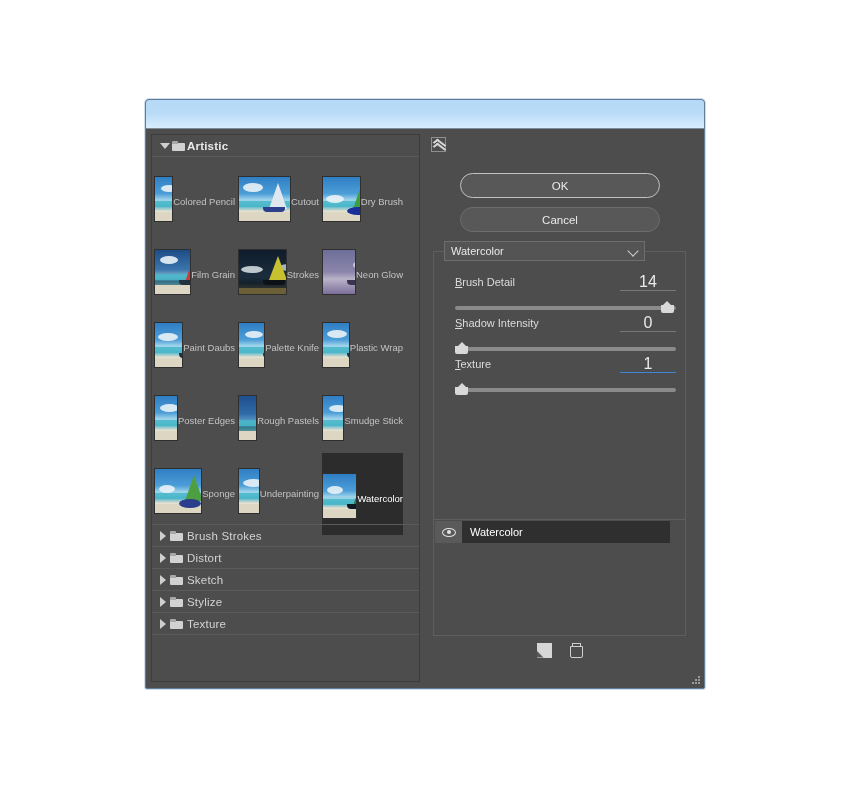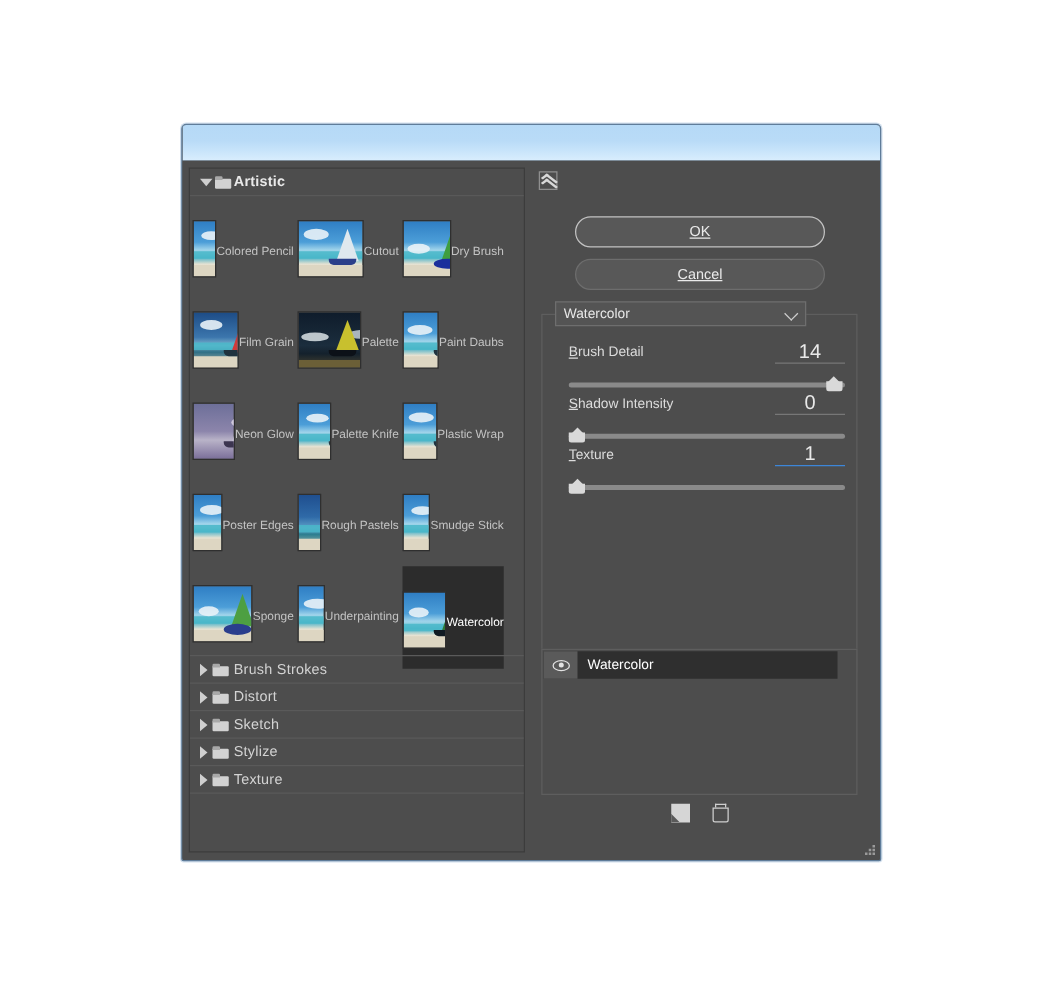--- a/index.html
+++ b/index.html
@@ -84,21 +84,21 @@
     border-top:2px solid #d8d8d8;border-left:2px solid #d8d8d8;
     transform:rotate(45deg) skew(-8deg,-8deg);transform-origin:50% 50%;
   }
   .chev2:before{top:1px;}
   .chev2:after{top:5px;}
 
   .btn{
     position:absolute;left:314px;width:200px;height:25px;
     border-radius:13px;background:#585858;box-sizing:border-box;
     display:flex;align-items:center;justify-content:center;
-    font-size:11.5px;color:#eaeaea;text-decoration:underline;
+    font-size:11.5px;color:#eaeaea;
   }
   .btn.ok{top:44px;border:1px solid #c2c2c2;}
   .btn.cancel{top:78px;border:1px solid #6d6d6d;}
 
   .paramsbox{
     position:absolute;left:287px;top:122px;width:253px;height:287px;
     border:1px solid #5e5e5e;box-sizing:border-box;background:#4d4d4d;
   }
   .dropdown{
     position:absolute;left:298px;top:112px;width:201px;height:20px;
@@ -228,43 +228,43 @@
 
           <div class="tile">
             <div class="thumb">
               <div class="sky" style="background:linear-gradient(to bottom,#0f1c2b,#1b2d3d 60%,#14212c 75%,#4b4430)"></div>
               <div class="cloud" style="left:2px;top:16px;width:22px;height:7px;background:#cfd8dd;"></div>
               <div class="cloud" style="left:40px;top:14px;width:20px;height:7px;background:#b9c4cb;"></div>
               <div class="sail" style="border-bottom:24px solid #c8c02e;"></div>
               <div class="hull" style="background:#0c1118;"></div>
               <div class="sand" style="height:12%;background:#6b5f37;"></div>
             </div>
-            <span class="tlabel">Palette</span>
-          </div>
-
-          <div class="tile">
-            <div class="thumb">
-              <div class="sky"></div>
-                <div class="water"></div>
-                <div class="sand"></div>
-              <div class="cloud" style="left:3px;top:10px;width:20px;height:8px;"></div>
-              <div class="sail" style="border-bottom:26px solid #e0c22a;"></div>
-              <div class="hull"></div>
-            </div>
-            <span class="tlabel">Paint Daubs</span>
+            <span class="tlabel">Strokes</span>
           </div>
 
           <div class="tile">
             <div class="thumb">
               <div class="sky" style="background:linear-gradient(to bottom,#6d6f99,#8c85ab 50%,#b9b3c8 66%,#7b6f9a)"></div>
               <div class="cloud" style="left:30px;top:10px;width:26px;height:10px;background:#d8d2e2;"></div>
               <div class="sail" style="border-bottom:26px solid #c9c3d6;"></div>
               <div class="hull" style="background:#3c3550;"></div>
             </div>
             <span class="tlabel">Neon Glow</span>
+          </div>
+
+          <div class="tile">
+            <div class="thumb">
+              <div class="sky"></div>
+                <div class="water"></div>
+                <div class="sand"></div>
+              <div class="cloud" style="left:3px;top:10px;width:20px;height:8px;"></div>
+              <div class="sail" style="border-bottom:26px solid #e0c22a;"></div>
+              <div class="hull"></div>
+            </div>
+            <span class="tlabel">Paint Daubs</span>
           </div>
 
           <div class="tile">
             <div class="thumb">
               <div class="sky"></div>
                 <div class="water"></div>
                 <div class="sand"></div>
               <div class="cloud" style="left:6px;top:8px;width:18px;height:7px;"></div>
               <div class="sail" style="border-bottom:26px solid #d8362f;"></div>
               <div class="hull" style="background:#2a3b46;"></div>

